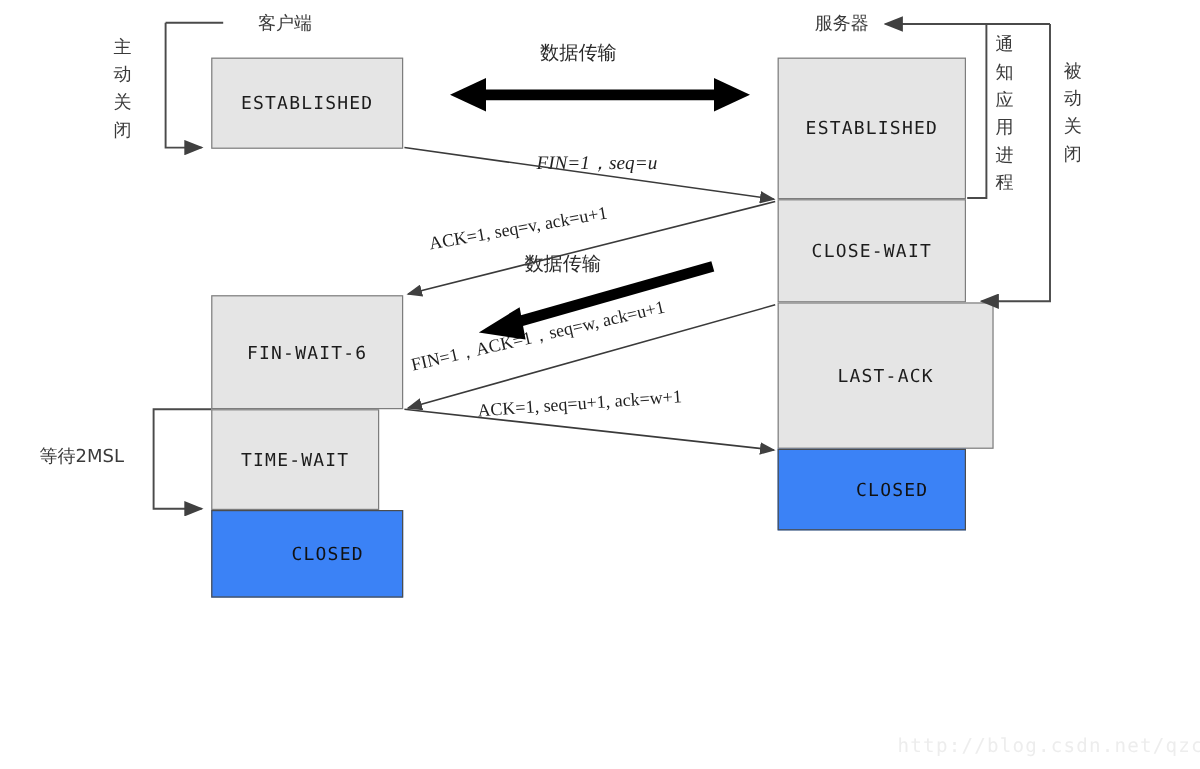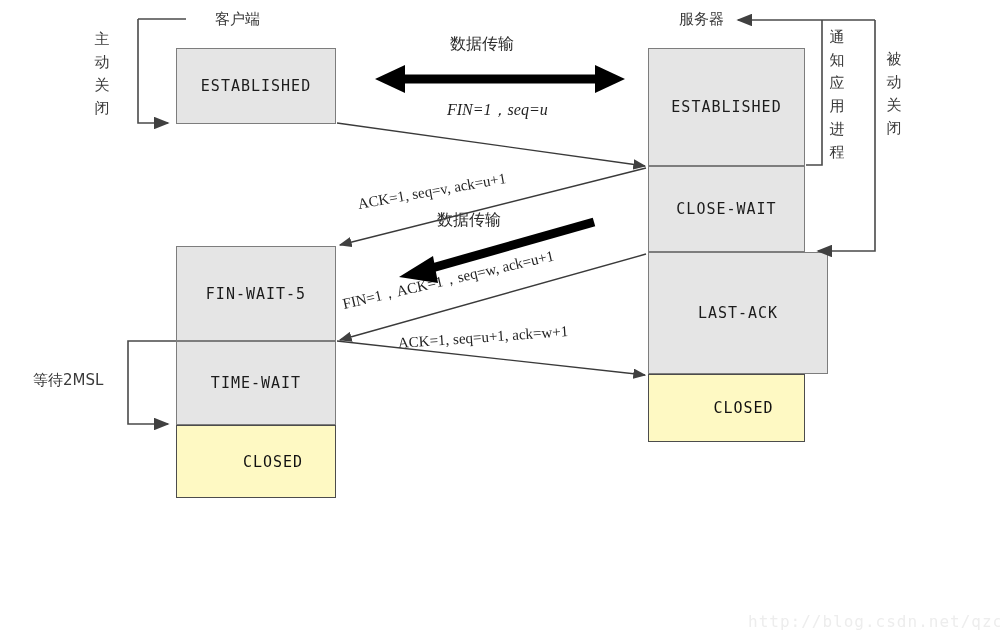--- a/index.html
+++ b/index.html
@@ -26,21 +26,21 @@
     color: #1c1c1c;
     font-family: "DejaVu Sans Mono", "Liberation Mono", monospace;
     font-size: 15px;
     letter-spacing: 1px;
     display: flex;
     align-items: center;
     justify-content: center;
     text-align: center;
   }
   .state-box.closed {
-    background: #fef9c3;
+    background: #3b82f6;
     border-color: #4c4c4c;
     color: #111111;
     padding-left: 34px;
   }
   .side-label {
     position: absolute;
     font-family: "DejaVu Sans", "Liberation Sans", sans-serif;
     font-size: 15px;
     color: #3a3a3a;
     white-space: nowrap;
@@ -57,21 +57,21 @@
   }
   .vert-label span { display: block; }
   .msg-label {
     position: absolute;
     font-family: "Liberation Serif", "DejaVu Serif", serif;
     font-size: 15px;
     color: #1f1f1f;
     white-space: nowrap;
     transform-origin: left center;
   }
-  .msg-label.italicish { font-style: italic; }
+  .msg-label.italicish { font-style: italic; margin-top: 26px; }
   .data-label {
     position: absolute;
     font-family: "DejaVu Sans", "Liberation Sans", sans-serif;
     font-size: 16px;
     color: #2a2a2a;
     white-space: nowrap;
     text-align: center;
   }
   .wait-label {
     position: absolute;
@@ -99,23 +99,23 @@
 </style>
 </head>
 <body>
 
 <div id="canvas">
 
   <div class="state-box" style="left:176px; top:48px; width:160px; height:76px;">
     <span>ESTABLISHED</span>
   </div>
   <div class="state-box" style="left:176px; top:246px; width:160px; height:95px;">
-    <span>FIN-WAIT-5</span>
-  </div>
-  <div class="state-box" style="left:176px; top:341px; width:160px; height:84px;">
+    <span>FIN-WAIT-6</span>
+  </div>
+  <div class="state-box" style="left:176px; top:341px; width:140px; height:84px;">
     <span>TIME-WAIT</span>
   </div>
   <div class="state-box closed" style="left:176px; top:425px; width:160px; height:73px;">
     <span>CLOSED</span>
   </div>
 
   <div class="state-box" style="left:648px; top:48px; width:157px; height:118px;">
     <span>ESTABLISHED</span>
   </div>
   <div class="state-box" style="left:648px; top:166px; width:157px; height:86px;">

